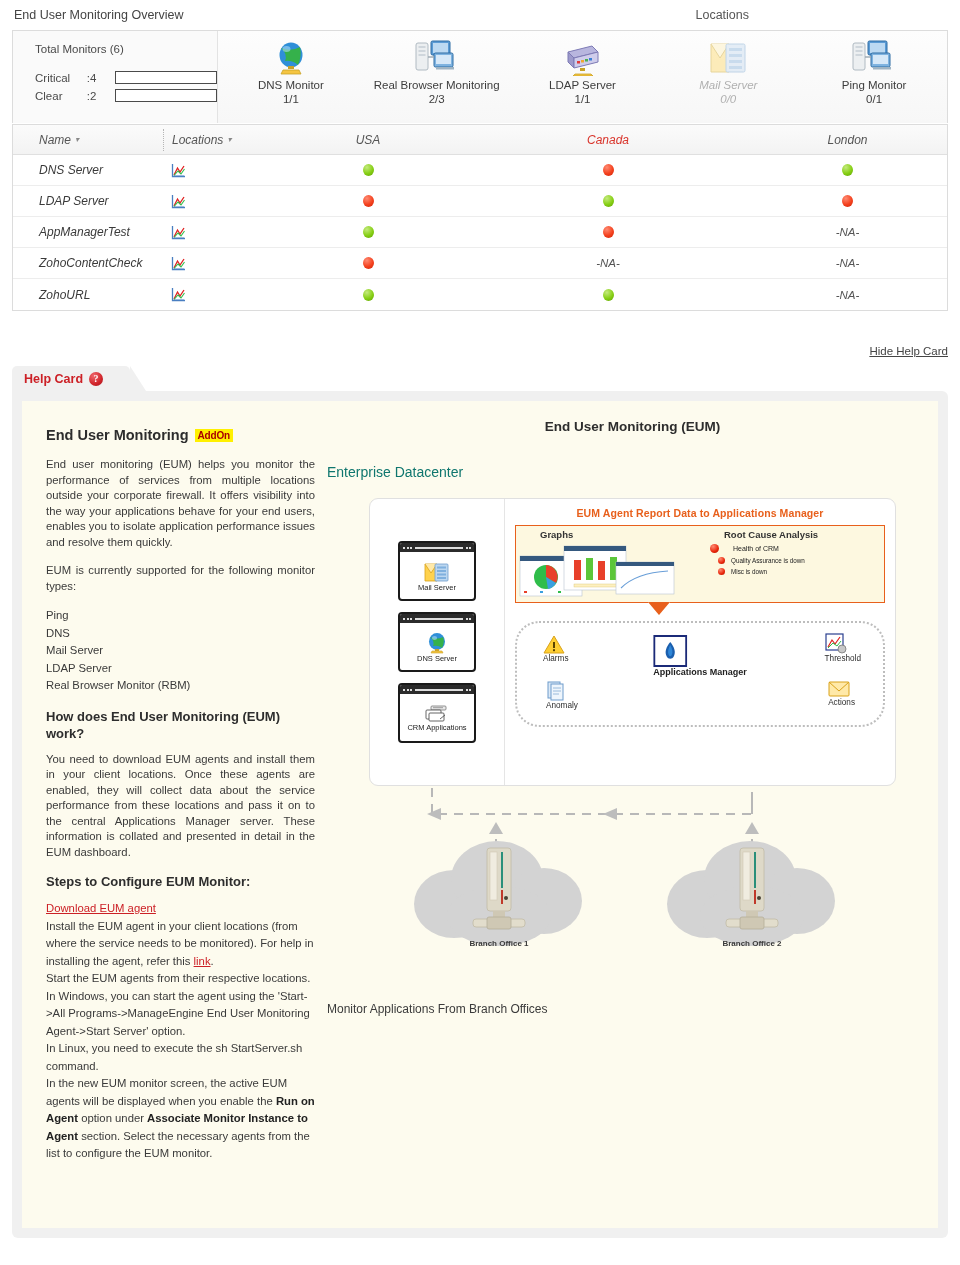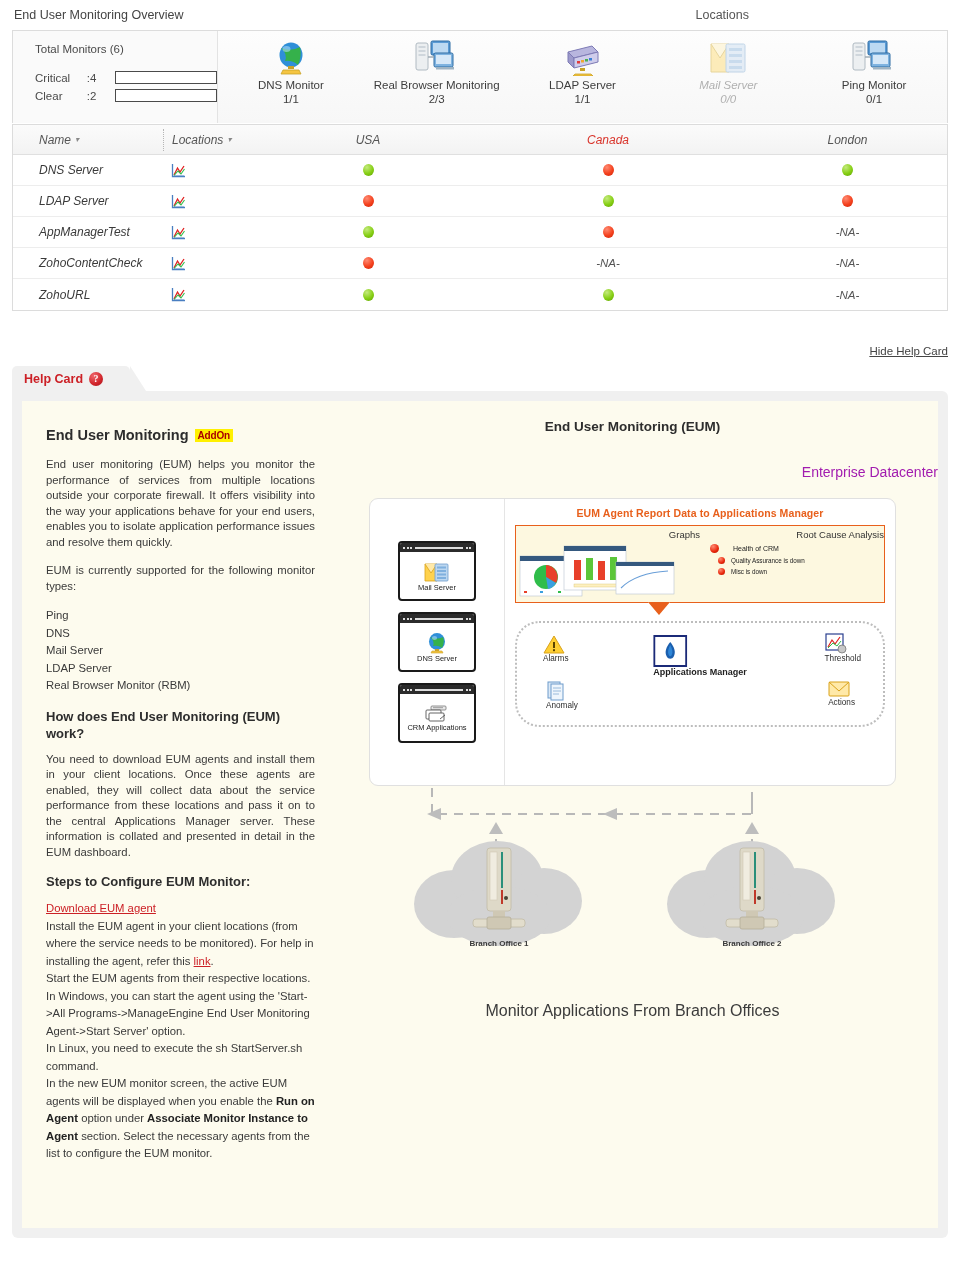--- a/index.html
+++ b/index.html
@@ -158,21 +158,21 @@
   .inl-link { color: #cc2026; text-decoration: underline; cursor:pointer; }
   .steps { font-size: 11.3px; line-height: 17.5px; color: #3a3a3a; }
   .steps b { color:#222; }
 
   
   .hc-right { flex: 1; position: relative; padding-top: 18px; }
   .diag-title {
     text-align: center; font-size: 13.5px; font-weight: bold; color: #2d2d2d;
     margin-bottom: 30px;
   }
-  .dc-title { text-align:right; font-size: 14px; color: #a21caf; margin-bottom: 18px; }
+  .dc-title { text-align:left; font-size: 14px; color: #0f766e; margin-bottom: 18px; }
 
   .dc-box {
     margin: 0 auto; width: 527px; height: 288px;
     background: #fff; border: 1px solid #e0e0e0; border-radius: 9px;
     display: flex; position: relative;
   }
   .dc-left-col {
     width: 135px; border-right: 1px solid #e5e5e5;
     display: flex; flex-direction: column; align-items: center;
     justify-content: center; gap: 11px; padding: 8px 0;
@@ -194,21 +194,21 @@
   .dc-right-col { flex: 1; position: relative; padding: 8px 10px; }
   .rpt-title {
     text-align: center; font-size: 10.5px; font-weight: bold; color: #e8601c;
     margin-bottom: 6px; letter-spacing: 0.1px;
   }
   .rpt-box {
     border: 1px solid #e8601c; background: #fdf8e0;
     height: 78px; display:flex; position: relative;
   }
   .rpt-box .half { flex:1; padding-top: 3px; }
-  .rpt-box .hdr { text-align:right; font-size: 9.5px; font-weight:normal; color:#333; }
+  .rpt-box .hdr { text-align:left; font-size: 9.5px; font-weight:bold; color:#333;padding-left:24px; }
   .rca-item { display:flex; align-items:center; gap:6px; margin-top: 4px; font-size: 6.3px; color:#222; }
   .rca-dot {
     width: 7px; height: 7px; border-radius:50%;
     background: radial-gradient(circle at 35% 28%, #ff8a72 0%, #e8250a 60%, #a81604 100%);
     flex: 0 0 auto;
   }
   .rpt-tip {
     position:absolute; left: 132px; bottom: -13px; width: 0; height: 0;
     border-style: solid; border-width: 13px 11px 0 11px;
     border-color: #fdf8e0 transparent transparent transparent;
@@ -224,21 +224,21 @@
     margin-top: 18px; border: 2px dotted #bdbdbd; border-radius: 24px;
     height: 106px; position: relative;
   }
   .dashed-box .cell {
     position: absolute; text-align:center; font-size: 8.2px; color:#2c2c2c;
   }
   .amgr-label { font-size: 9px; font-weight: bold; color:#222; }
 
   .branch-area { position: relative; width: 527px; margin: 0 auto; height: 210px; }
   .bottom-cap {
-    text-align: center; font-size: 16px; color: #3b3b3b; margin-top: 6px;
+    font-size: 12px; color: #3b3b3b; margin-top: 6px;
   }
   svg { display:block; }
 </style>
 </head>
 <body>
 
 <div class="page">
 
   <div class="topbar">
     <div class="title">End User Monitoring Overview</div>

